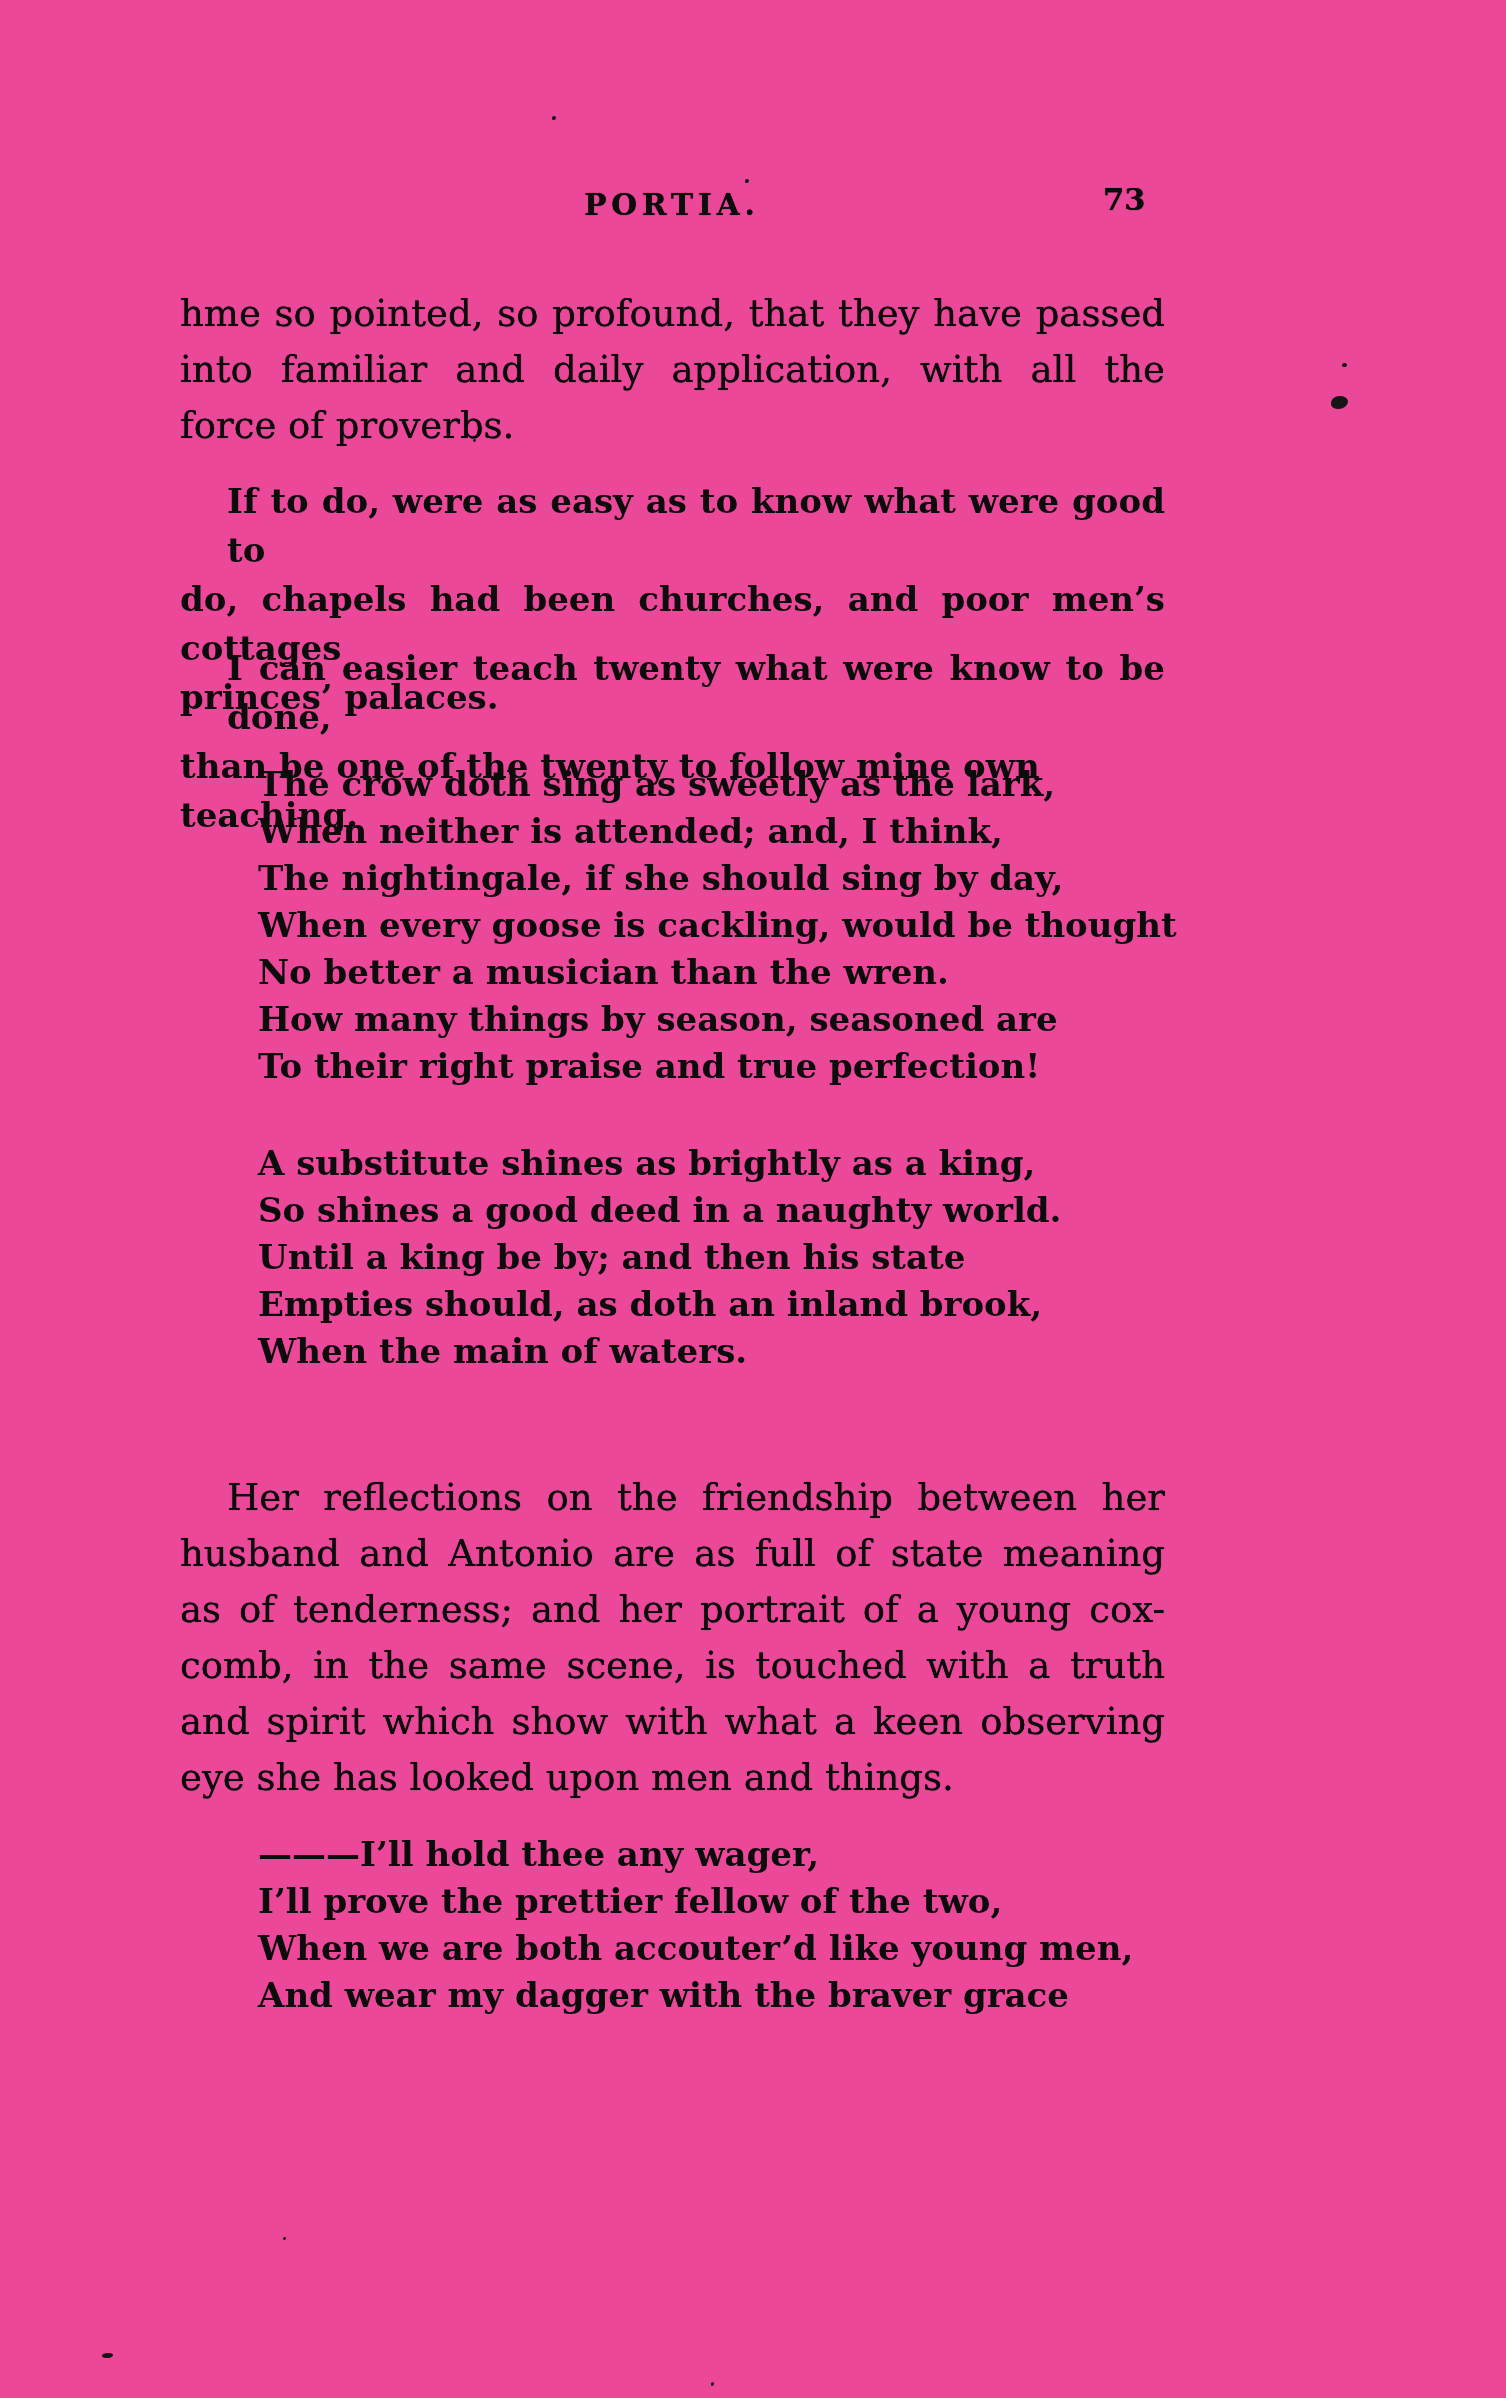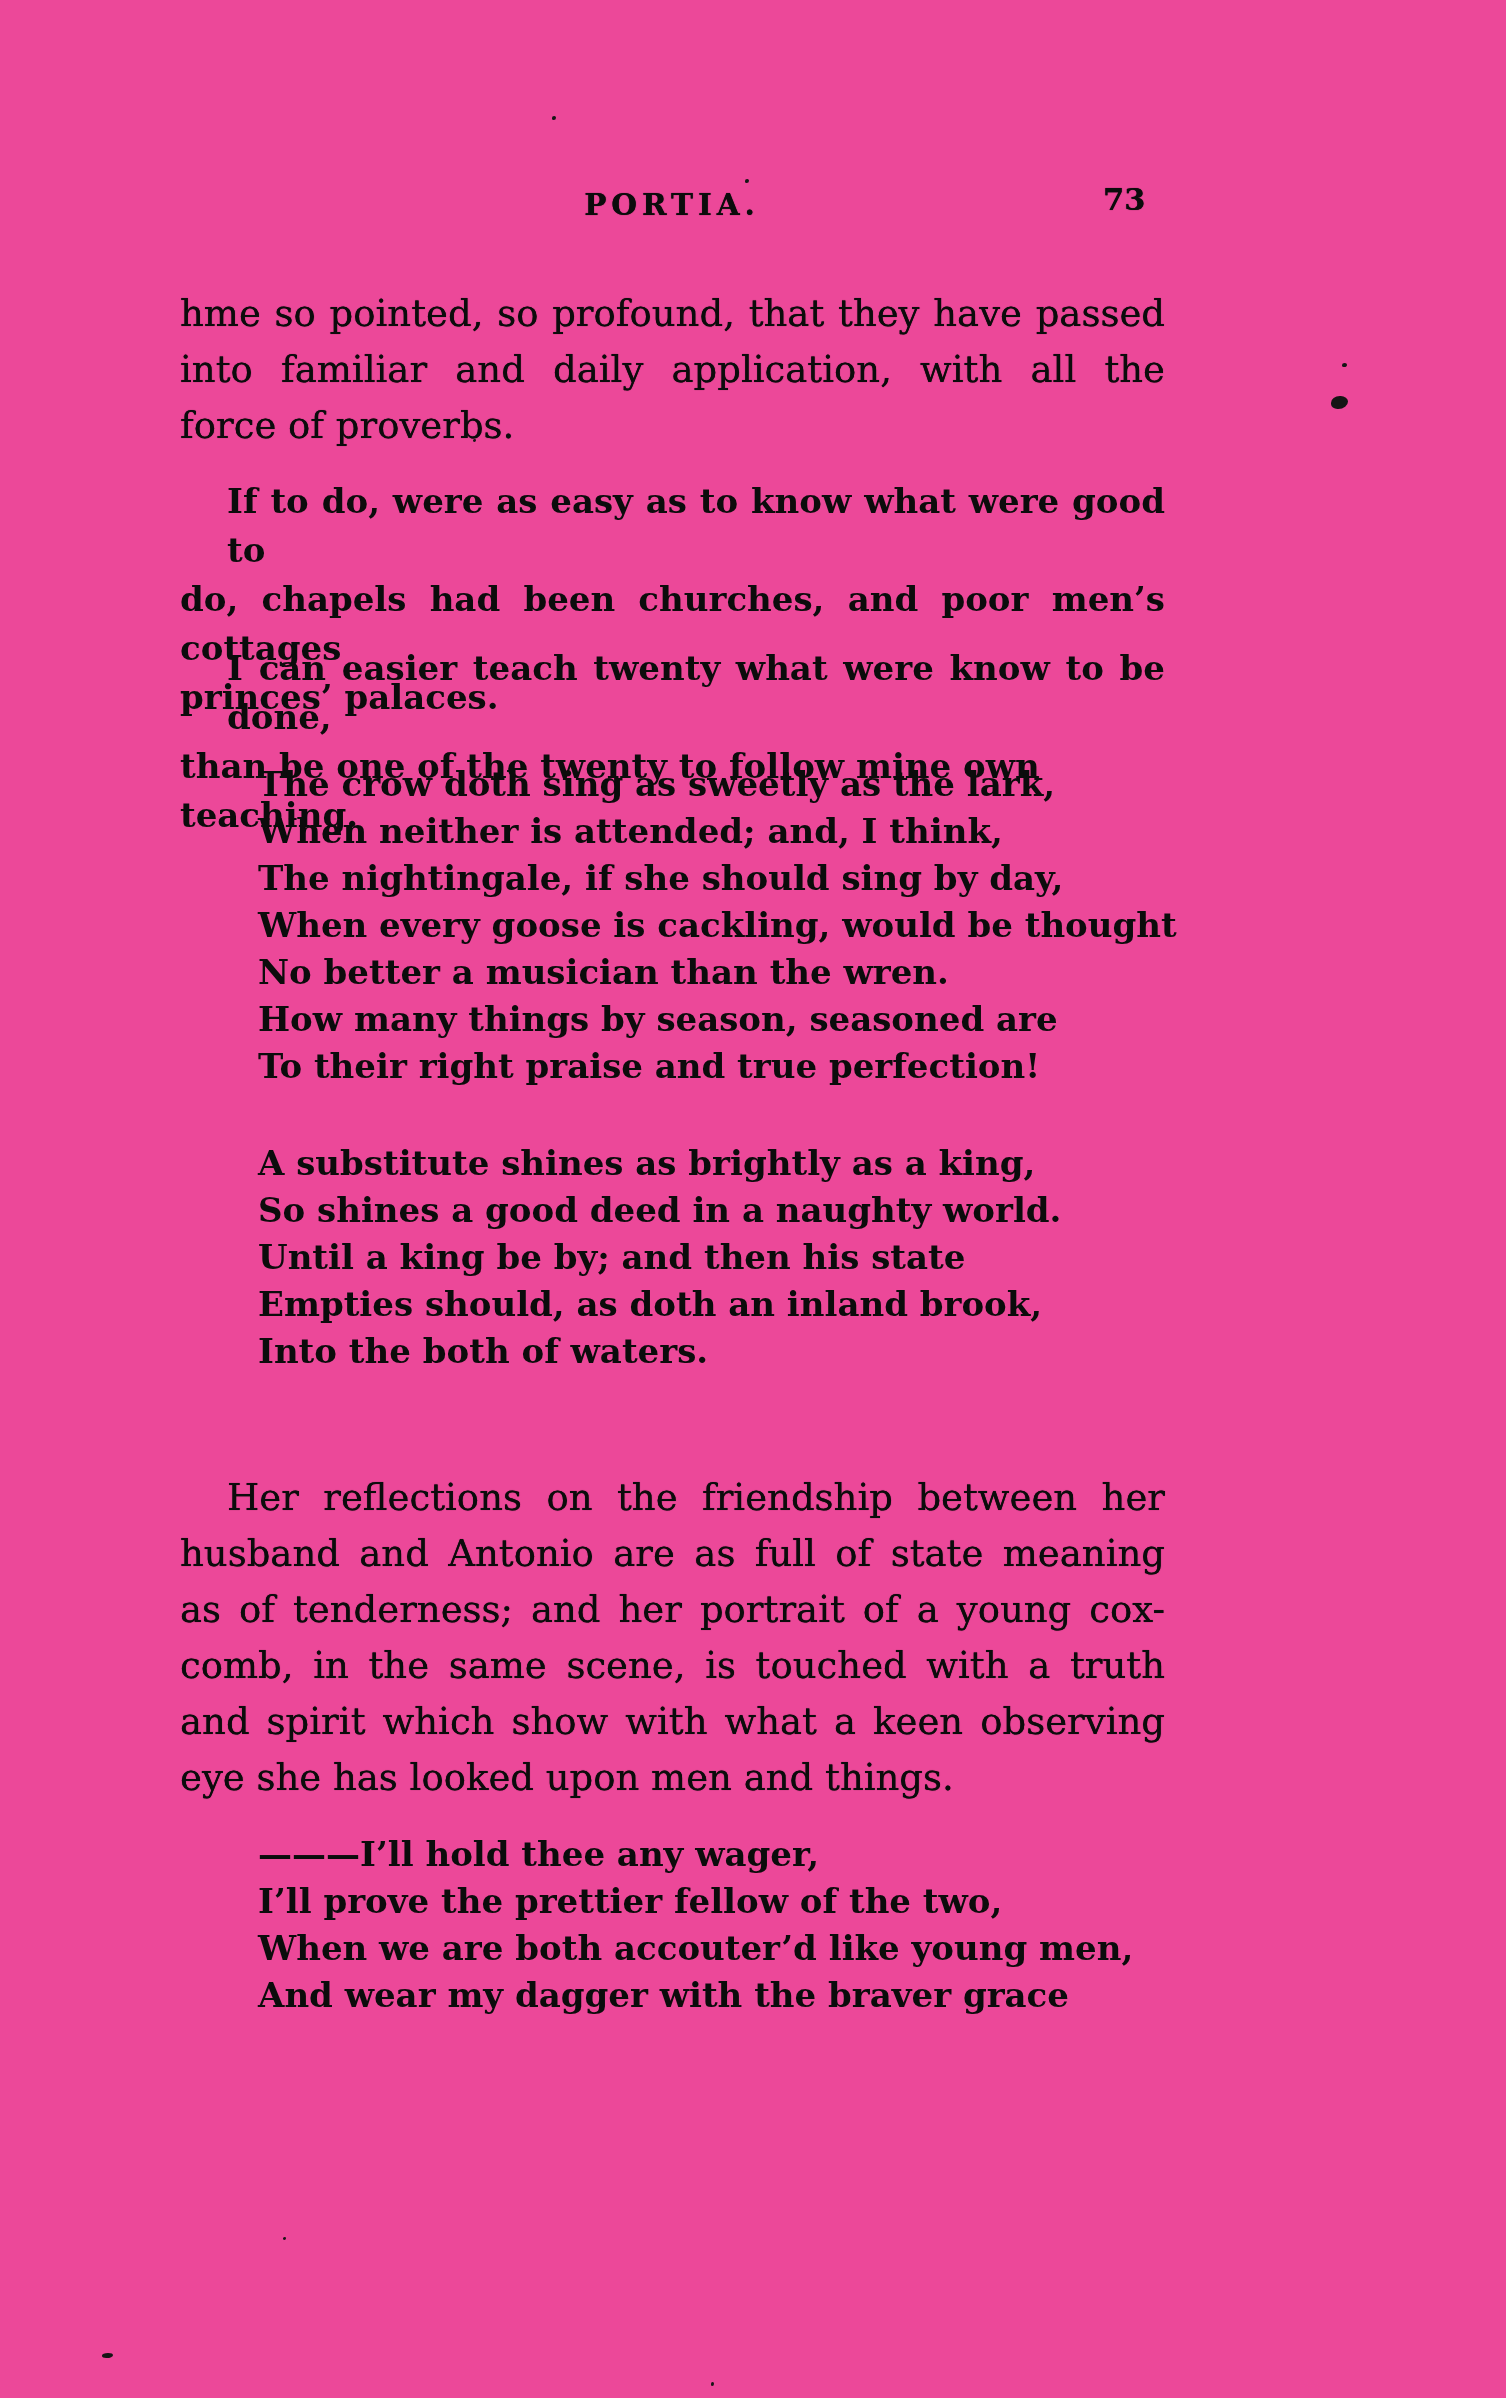--- a/index.html
+++ b/index.html
@@ -81,21 +81,21 @@
         <div class="line">When every goose is cackling, would be thought</div>
         <div class="line">No better a musician than the wren.</div>
         <div class="line">How many things by season, seasoned are</div>
         <div class="line">To their right praise and true perfection!</div>
       </div>
       <div class="block verse" data-block="verse-2">
         <div class="line">A substitute shines as brightly as a king,</div>
         <div class="line">So shines a good deed in a naughty world.</div>
         <div class="line">Until a king be by; and then his state</div>
         <div class="line">Empties should, as doth an inland brook,</div>
-        <div class="line">Into the both of waters.</div>
+        <div class="line">When the main of waters.</div>
       </div>
       <div class="block prose" data-block="paragraph-2">
         <div class="line just indent">Her reflections on the friendship between her</div>
         <div class="line just">husband and Antonio are as full of state meaning</div>
         <div class="line just">as of tenderness; and her portrait of a young cox-</div>
         <div class="line just">comb, in the same scene, is touched with a truth</div>
         <div class="line just">and spirit which show with what a keen observing</div>
         <div class="line">eye she has looked upon men and things.</div>
       </div>
       <div class="block verse" data-block="verse-3">

